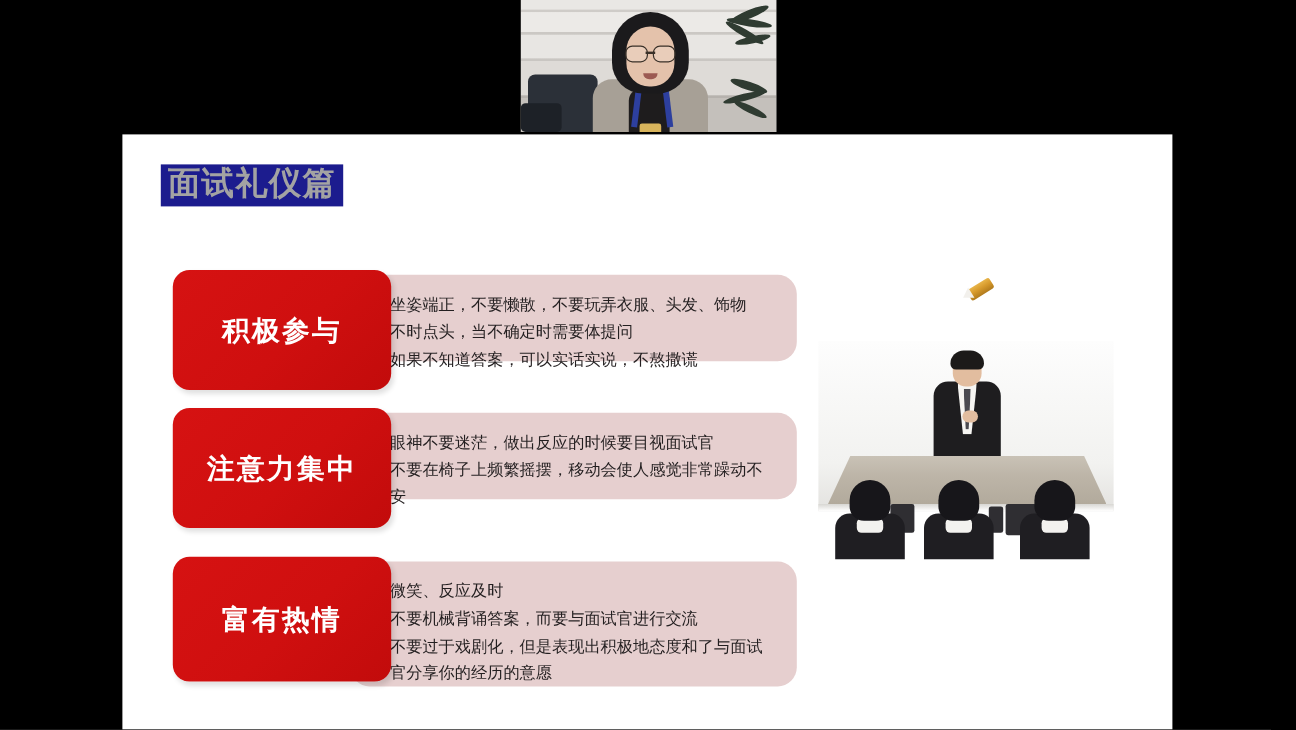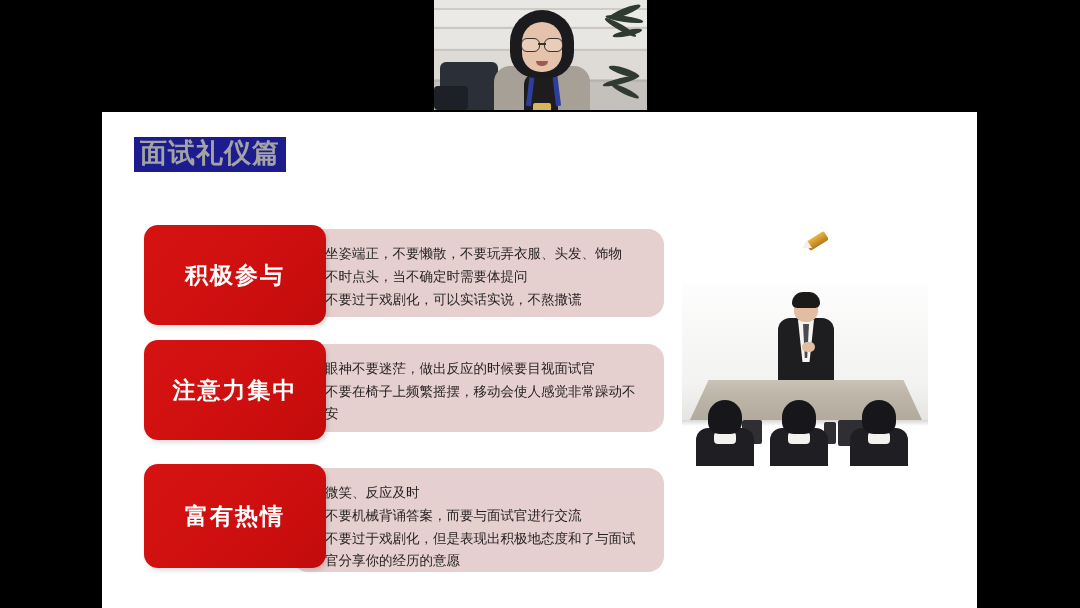--- a/index.html
+++ b/index.html
@@ -214,21 +214,21 @@
   .row.r1 { top: 113px; }
   .row.r2 { top: 228px; }
   .row.r3 { top: 352px; padding-left: 23px; }
   .row.r3 { height: 108px; }
 
   .pink {
     position: absolute;
     left: 148px;
     top: 4px;
     width: 372px;
-    height: 88px;
+    height: 72px;
     background: #e6cfcf;
     border-radius: 16px;
     box-sizing: border-box;
     padding: 14px 16px 10px 22px;
   }
   .row.r3 .pink { height: 104px; }
 
   .red {
     position: absolute;
     left: 0px;
@@ -495,21 +495,21 @@
 
   <div id="slide">
 
     <div id="slide-title">面试礼仪篇</div>
 
     <div class="row r1">
       <div class="pink">
         <ul class="bullets">
           <li>坐姿端正，不要懒散，不要玩弄衣服、头发、饰物</li>
           <li>不时点头，当不确定时需要体提问</li>
-          <li>不要过于戏剧化，可以实话实说，不熬撒谎</li>
+          <li>如果不知道答案，可以实话实说，不熬撒谎</li>
         </ul>
       </div>
       <div class="red">积极参与</div>
     </div>
 
     <div class="row r2">
       <div class="pink">
         <ul class="bullets">
           <li>眼神不要迷茫，做出反应的时候要目视面试官</li>
           <li>不要在椅子上频繁摇摆，移动会使人感觉非常躁动不安</li>

